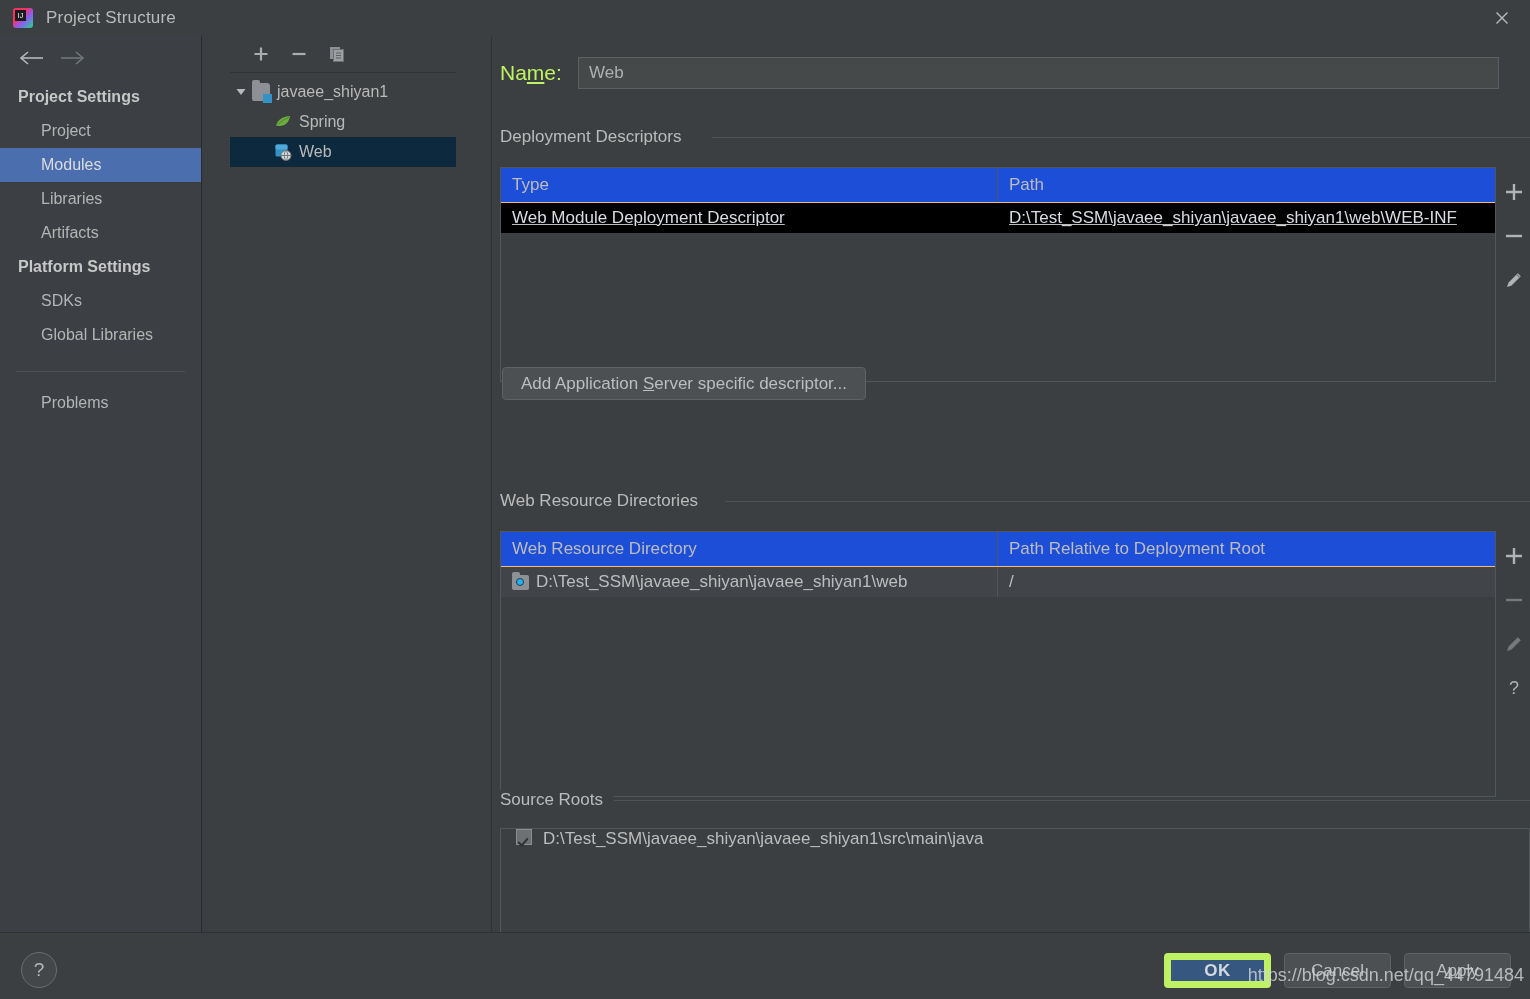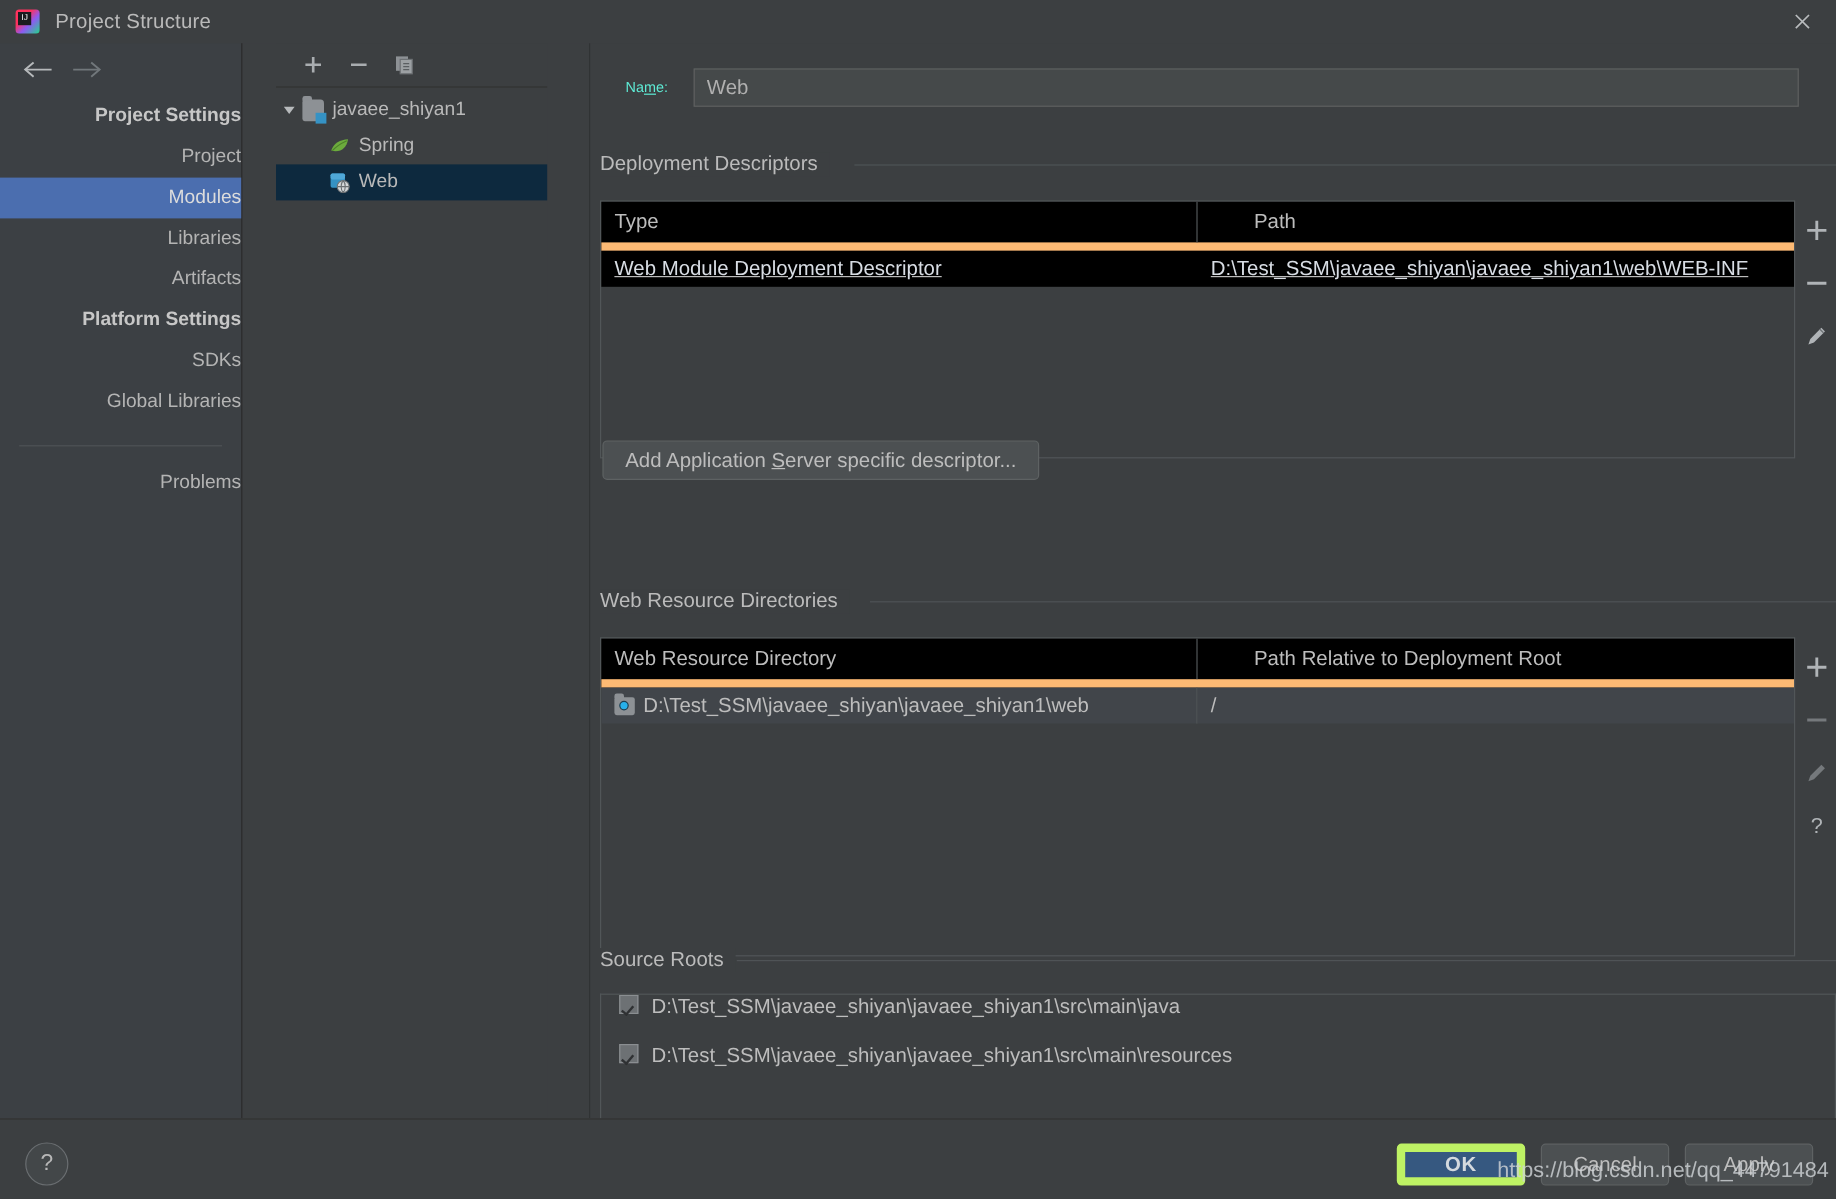--- a/index.html
+++ b/index.html
@@ -63,21 +63,20 @@
   .close-btn svg { display: block; }
 
   
   .sidebar {
     position: absolute;
     left: 0; top: 36px;
     width: 202px; height: 896px;
     background: #3c4044;
     border-right: 1px solid #2b2b2b;
     box-sizing: border-box;
-    text-align: right;
   }
   .nav-arrows {
     height: 44px;
     display: flex;
     align-items: center;
     padding-left: 12px;
   }
   .nav-arrow {
     width: 40px; height: 28px;
     display: flex; align-items: center; justify-content: center;
@@ -186,24 +185,23 @@
     box-sizing: border-box;
   }
 
   .name-row {
     position: absolute;
     left: 8px; top: 21px;
     display: flex;
     align-items: center;
   }
   .name-label {
-    font-size: 12px;
-    color: #5eead4;
+    font-size: 21px;
+    color: #bef264;
     width: 78px;
-    text-align: center;
   }
   .name-label u { text-decoration: underline; }
   .name-input {
     width: 921px; height: 32px;
     background: #45494a;
     border: 1px solid #5e6060;
     box-sizing: border-box;
     color: #b0b0b0;
     font-family: "Liberation Sans", sans-serif;
     font-size: 17px;
@@ -230,23 +228,22 @@
   .table {
     position: absolute;
     border: 1px solid #515658;
     box-sizing: border-box;
     background: #3c3f41;
     overflow: hidden;
   }
   .thead {
     display: flex;
     height: 34px;
-    border-bottom: 7px solid #fdba74;
-    background: #000000;
-    gap: 36px;
+    border-bottom: 1px solid #fdba74;
+    background: #1d4ed8;
   }
   .th {
     font-size: 17px;
     color: #bdbdbd;
     line-height: 34px;
     padding-left: 11px;
     box-sizing: border-box;
     overflow: hidden;
     white-space: nowrap;
   }
@@ -618,24 +615,20 @@
     </div>
 
     <div class="section-title" style="left:8px; top:754px;">Source Roots</div>
     <div class="section-line" style="left:122px; top:764px; width:916px;"></div>
 
     <div class="srcbox" style="left:8px; top:792px; width:1030px; height:104px;">
       <div class="src-item">
         <span class="cbx"></span>
         <span>D:\Test_SSM\javaee_shiyan\javaee_shiyan1\src\main\java</span>
       </div>
-      <div class="src-item">
-        <span class="cbx"></span>
-        <span>D:\Test_SSM\javaee_shiyan\javaee_shiyan1\src\main\resources</span>
-      </div>
     </div>
 
   </div>
 
   <div class="bottombar"></div>
   <div class="help-circle">?</div>
 
   <div class="dlg-buttons">
     <div class="dlg-btn primary">OK</div>
     <div class="dlg-btn normal">Cancel</div>

